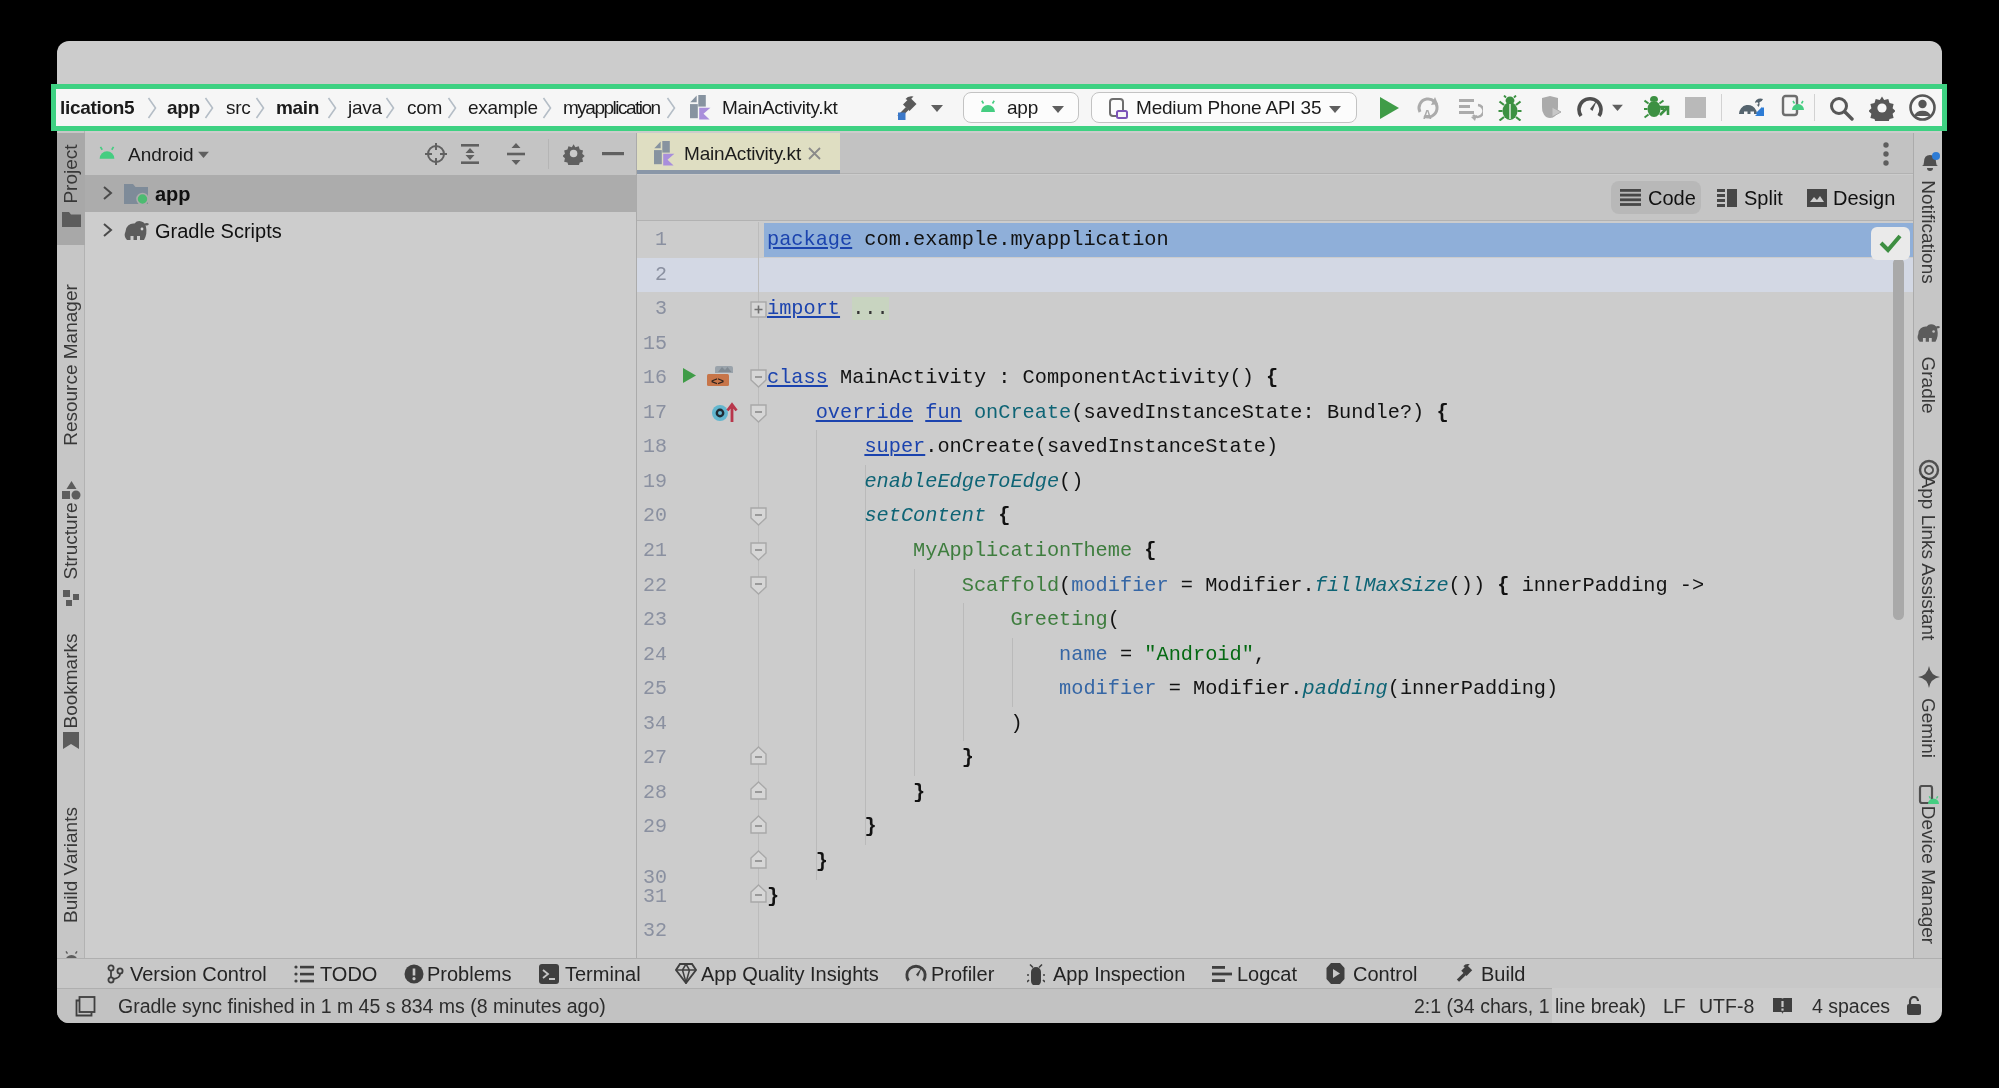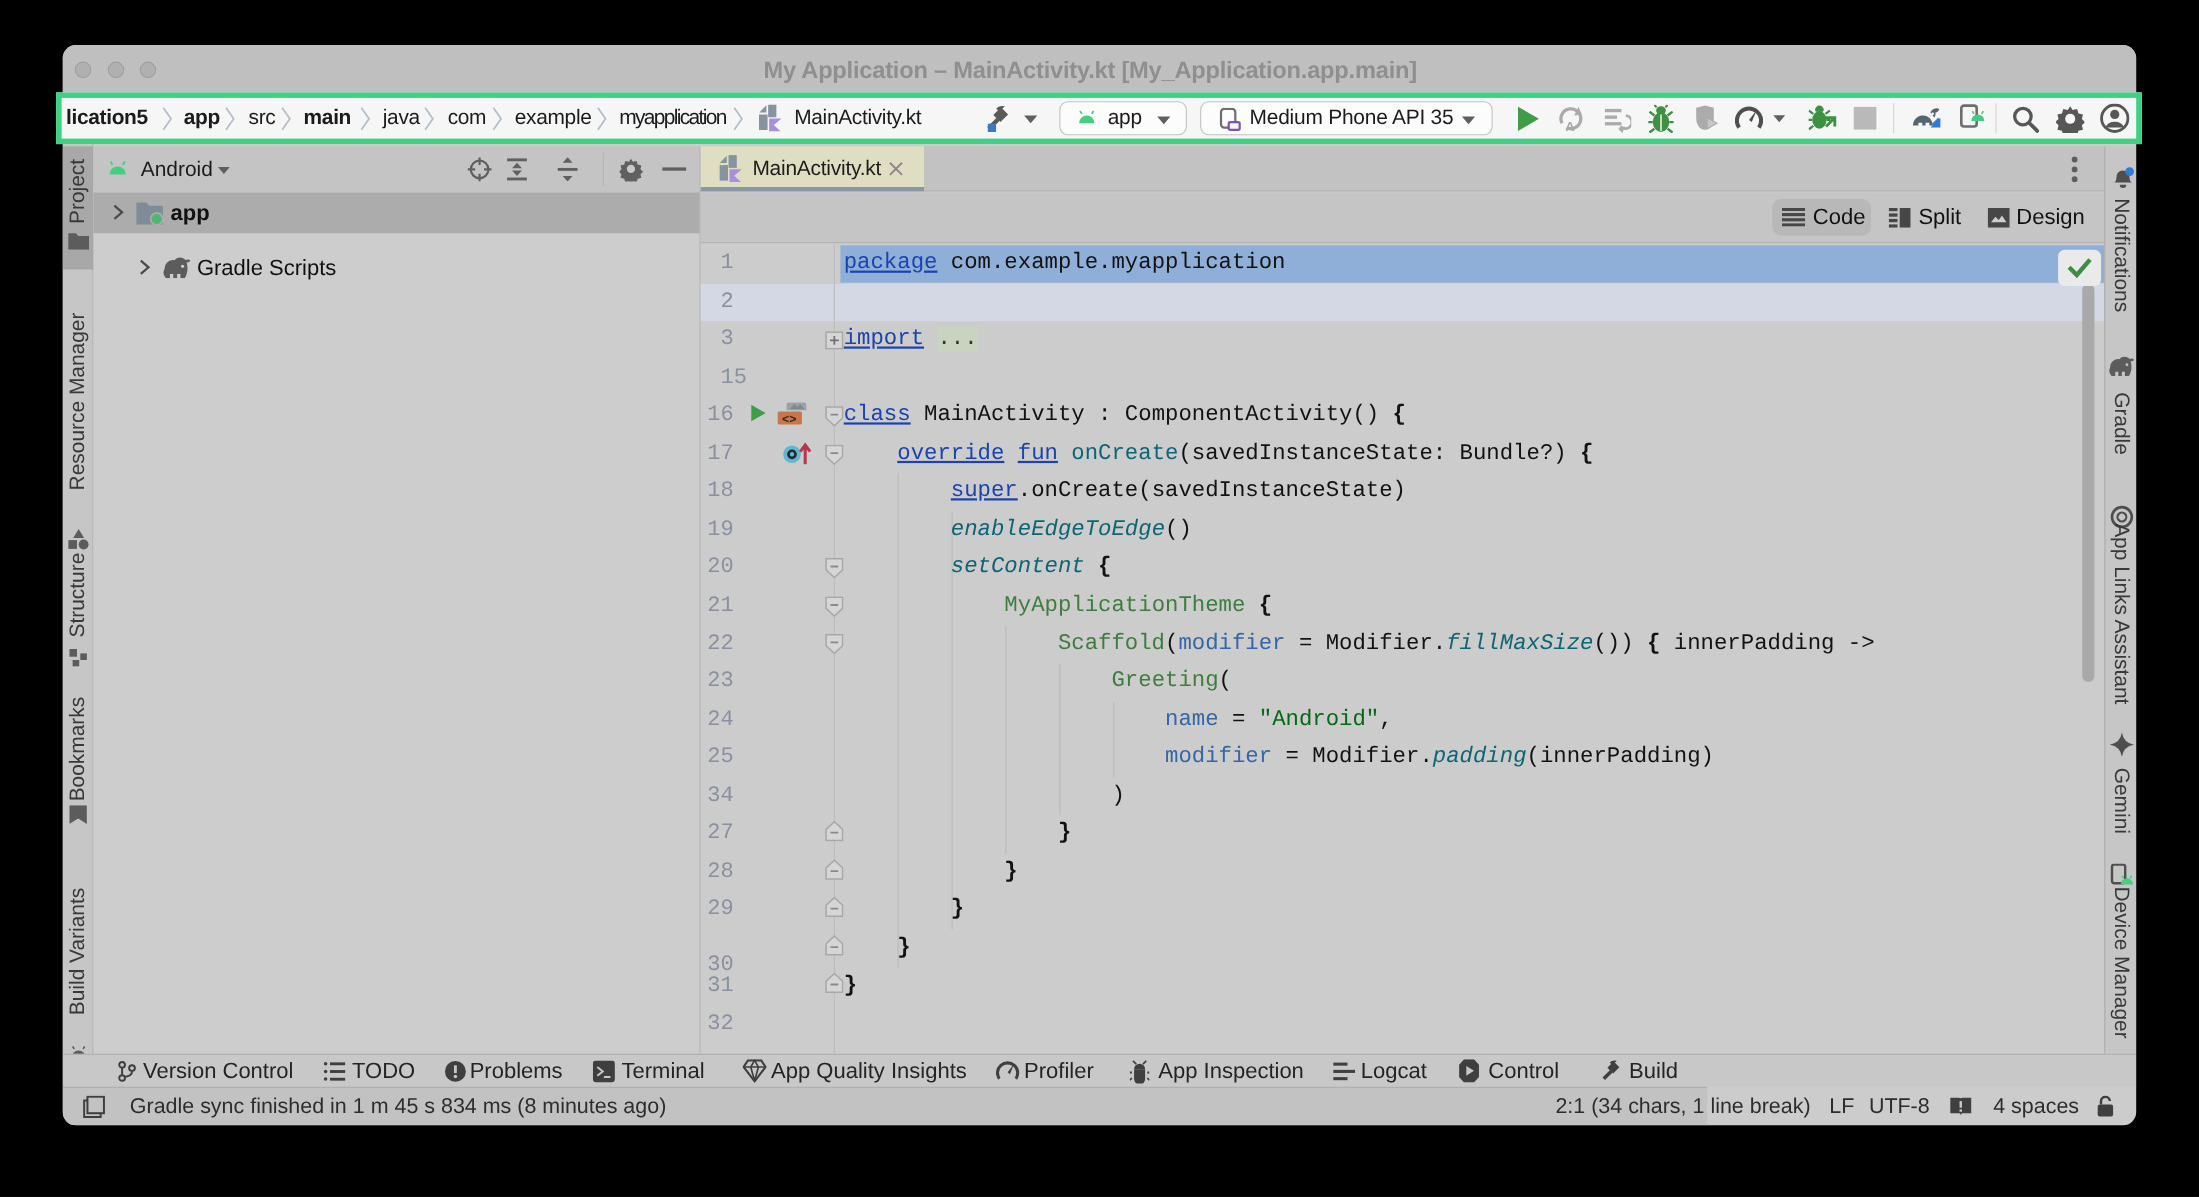--- a/index.html
+++ b/index.html
@@ -62,26 +62,20 @@
   .bitem { position:absolute; top:0; height:29px; line-height:30px; font-size:20px; color:#242424; white-space:nowrap; }
   #statusbar { position:absolute; left:0; top:947px; width:1495px; height:35px; background:#C2C2C2;
     border-top:1px solid #AFAFAF; }
   .sitem { position:absolute; top:0; height:34px; line-height:35px; font-size:19.5px; color:#2D2D2D; white-space:nowrap; }
   svg { display:block; }
   .icon { position:absolute; }
 </style>
 </head>
 <body>
 <div id="win">
-  <div id="titlebar">
-    <div class="tl" style="left:11px;"></div>
-    <div class="tl" style="left:41px;"></div>
-    <div class="tl" style="left:70px;"></div>
-    <div id="title">My Application – MainActivity.kt [My_Application.app.main]</div>
-  </div>
 
   <div id="lstripe">
     <div style="position:absolute;left:0;top:2px;width:28px;height:112px;background:#A8A8A8;"></div>
     <div class="vlabL" style="top:43px;">Project</div>
     <svg class="icon" style="left:5px;top:80px;" width="19" height="16" viewBox="0 0 19 16">
       <path d="M0 1 h7 l2 2.5 H19 V16 H0z" fill="#5C5C5C"></path>
     </svg>
     <div class="vlabL" style="top:234px;">Resource Manager</div>
     <svg class="icon" style="left:5px;top:350px;" width="19" height="19" viewBox="0 0 19 19">
       <path d="M9.5 0 l5 8 h-10z" fill="#5C5C5C"></path>
@@ -140,21 +134,21 @@
     <div class="prow" style="top:42px; background:#ACACAC;">
       <svg class="icon" style="left:14px;top:10px;" width="16" height="16" viewBox="0 0 16 16">
           <path d="M5 2 l7 6 -7 6" fill="none" stroke="#4A4A4A" stroke-width="2"></path>
         </svg>
       <svg class="icon" style="left:38px;top:7px;" width="26" height="23" viewBox="0 0 26 23">
         <path d="M1 2 h9 l2.5 3 H25 v17 H1z" fill="#7E8B99"></path>
         <circle cx="19.5" cy="17" r="5.5" fill="#4CBB71" stroke="#ACACAC" stroke-width="1.6"></circle>
       </svg>
       <div class="abs" style="left:70px;top:0;height:37px;line-height:38px;font-size:20px;font-weight:bold;color:#101010;">app</div>
     </div>
-    <div class="prow" style="top:92px;margin-left:24px;">
+    <div class="prow" style="top:79px;">
       <svg class="icon" style="left:14px;top:10px;" width="16" height="16" viewBox="0 0 16 16">
           <path d="M5 2 l7 6 -7 6" fill="none" stroke="#4A4A4A" stroke-width="2"></path>
         </svg>
       <svg class="icon" style="left:38px;top:8px;" width="27" height="20" viewBox="0 0 27 20">
         <path d="M23 7 a6.5 6.5 0 0 0 -11.5 -3.5 a8 8 0 0 0 -9 8 a7.5 7.5 0 0 0 1.5 8.5 h3.5 v-4 h3 v4 h3.5 v-4 h3 v4 H21 a18 18 0 0 0 2 -13z" fill="#5C5C5C"></path>
         <circle cx="19" cy="9" r="1.4" fill="#D5D5D5"></circle>
         <path d="M21 4 q3 -2 5 0 q-1 2 -3.5 1.5z" fill="#5C5C5C"></path>
       </svg>
       <div class="abs" style="left:70px;top:0;height:37px;line-height:38px;font-size:20px;color:#101010;">Gradle Scripts</div>
     </div>
@@ -210,21 +204,21 @@
       <div class="abs" style="left:0;top:35.6px;width:1276px;height:34px;background:#D3D8E4;"></div>
       <div class="abs" style="left:121px;top:0;width:1px;height:736px;background:#BCBCBC;"></div>
       <div class="guide" style="left:179px;top:208px;height:450px;"></div>
       <div class="guide" style="left:228px;top:243px;height:380px;"></div>
       <div class="guide" style="left:277px;top:347px;height:207px;"></div>
       <div class="guide" style="left:326px;top:381px;height:138px;"></div>
       <div class="guide" style="left:375px;top:416px;height:69px;"></div>
       <div class="ln" style="top:1px;">1</div>
       <div class="ln" style="top:35.6px;">2</div>
       <div class="ln" style="top:70.1px;">3</div>
-      <div class="ln" style="top:104.7px;margin-left:12px;">15</div>
+      <div class="ln" style="top:104.7px;">15</div>
       <div class="ln" style="top:139.2px;">16</div>
       <div class="ln" style="top:173.8px;">17</div>
       <div class="ln" style="top:208.3px;">18</div>
       <div class="ln" style="top:242.9px;">19</div>
       <div class="ln" style="top:277.4px;">20</div>
       <div class="ln" style="top:312.0px;">21</div>
       <div class="ln" style="top:346.6px;">22</div>
       <div class="ln" style="top:381.1px;">23</div>
       <div class="ln" style="top:415.7px;">24</div>
       <div class="ln" style="top:450.2px;">25</div>

